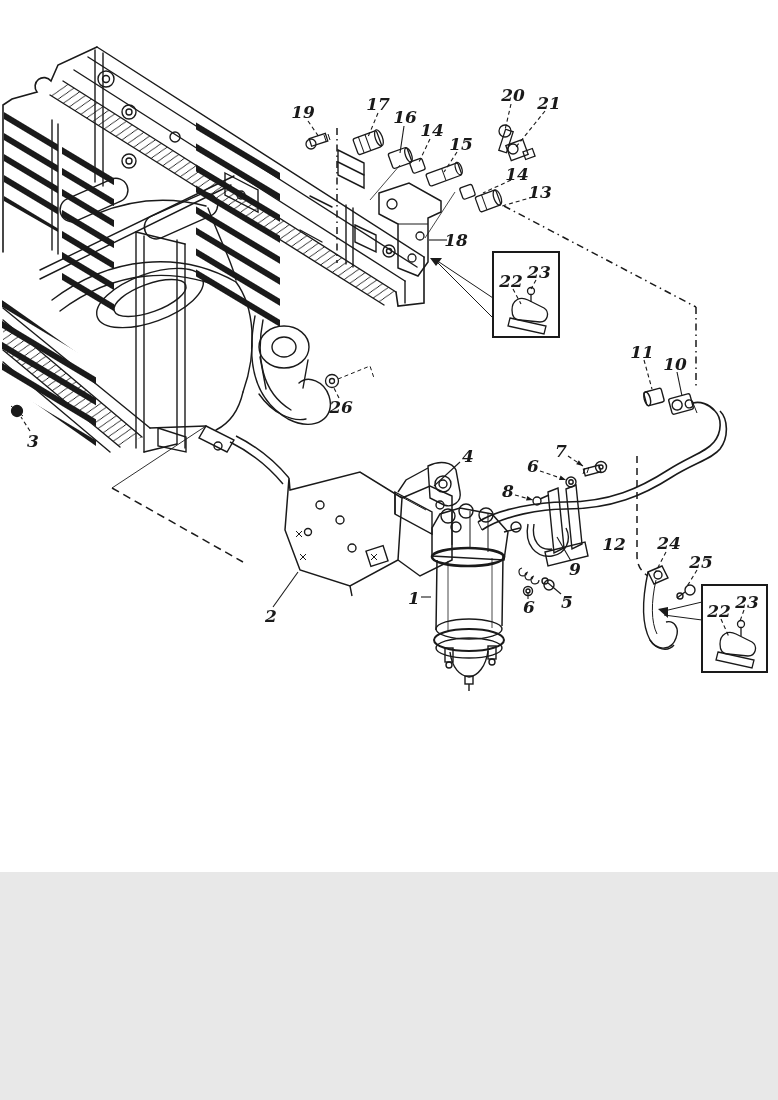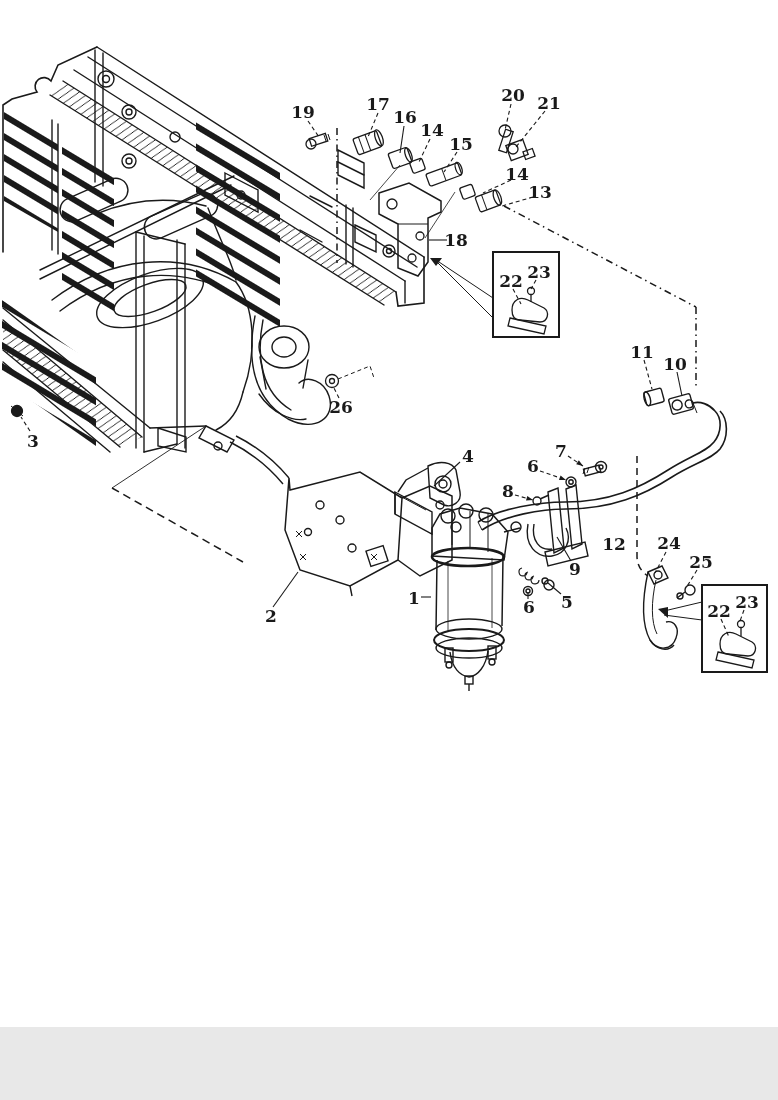--- a/index.html
+++ b/index.html
@@ -1,17 +1,17 @@
 <!DOCTYPE html>
 <html><head>
 <meta charset="utf-8">
 <style>
   html,body{margin:0;padding:0;background:#e8e8e8;}
-  .page{position:relative;width:778px;height:1027px;background:#ffffff;overflow:hidden;
-        font-family:"DejaVu Serif","Liberation Serif",serif;}
+  .page{position:relative;width:778px;height:872px;background:#ffffff;overflow:hidden;
+        font-family:"DejaVu Serif","Liberation Serif",serif;font-style:italic;}
   svg{position:absolute;left:0;top:0;}
   .callout-label{font-family:"DejaVu Serif","Liberation Serif",serif;font-weight:700;
         font-size:17px;fill:#1a1a1a;}
   .figure-code{position:absolute;left:746px;top:1042px;width:14px;height:52px;
         writing-mode:vertical-rl;transform:rotate(180deg);
         font-family:"DejaVu Sans Mono","Liberation Mono",monospace;
         font-size:8px;letter-spacing:1px;color:#222;}
 </style>
 </head>
 <body>

